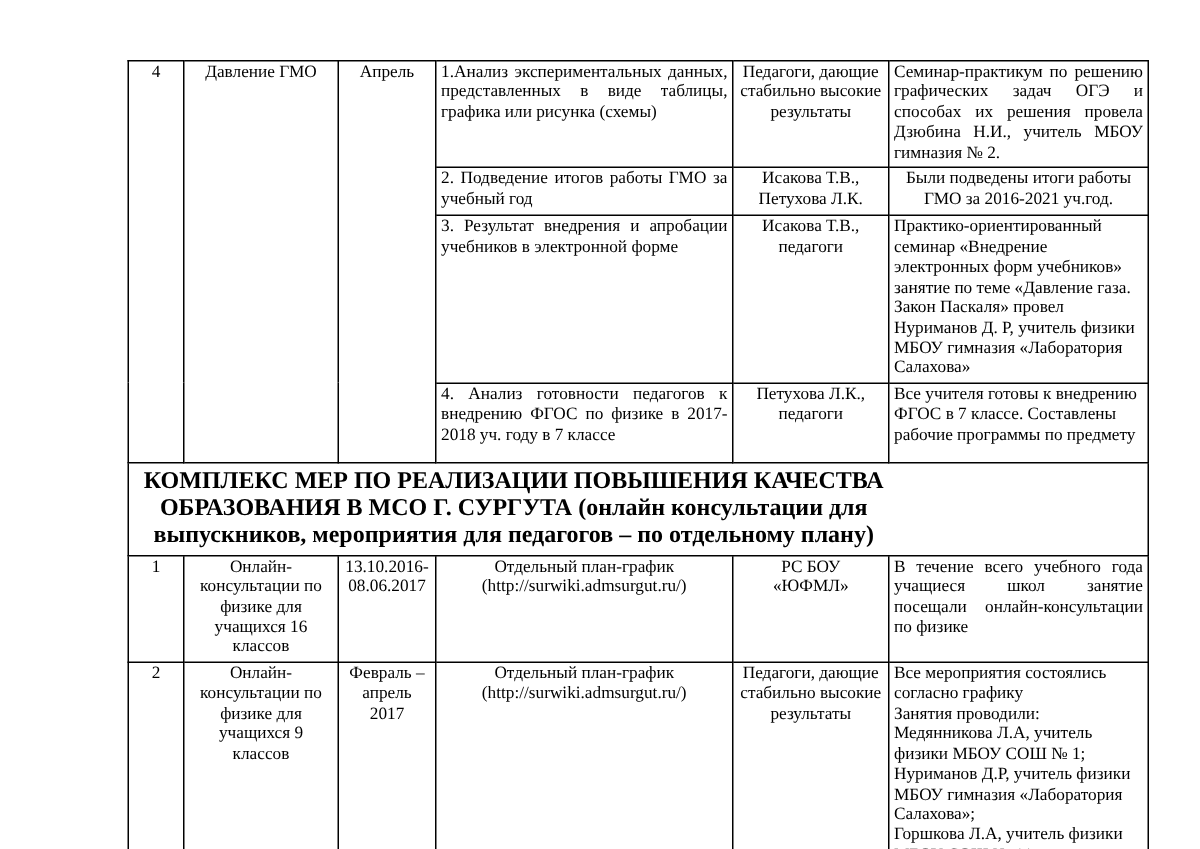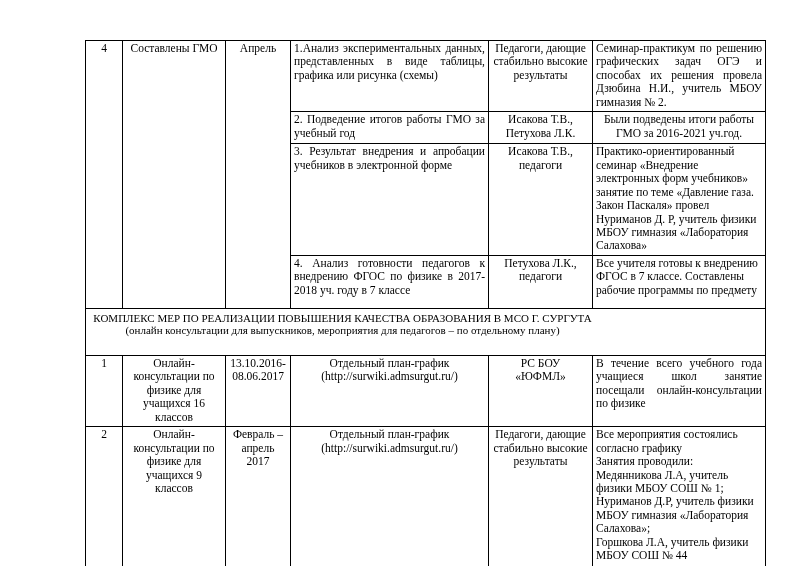--- a/index.html
+++ b/index.html
@@ -17,22 +17,22 @@
   td {
     border:1px solid #000;
     vertical-align:top;
     padding:1px 3px 2px 3px;
     overflow:hidden;
   }
   .center  { text-align:center; }
   .just    { text-align:justify; }
   .prelines{ white-space:pre-line; }
   .section-cell {
-    font-weight:normal;
-    font-size:11px;
+    font-weight:bold;
+    font-size:16px;
     line-height:1.14;
     text-align:center;
     padding:3px 170px 3px 4px;
   }
 </style>
 </head>
 <body>
 
 <div class="page">
   <table class="doc-table">
@@ -41,21 +41,21 @@
       <col style="width:103px">
       <col style="width:65px">
       <col style="width:198px">
       <col style="width:104px">
       <col style="width:173px">
     </colgroup>
 
     <tbody>
         <tr style="height:68px">
       <td rowspan="4" class="center">4</td>
-      <td rowspan="4" class="center">Составлены ГМО</td>
+      <td rowspan="4" class="center">Давление ГМО</td>
       <td rowspan="4" class="center">Апрель</td>
       <td class="just">1.Анализ экспериментальных данных, представленных в виде таблицы, графика или рисунка (схемы)</td>
       <td class="center">Педагоги, дающие стабильно высокие результаты</td>
       <td class="just">Семинар-практикум по решению графических задач ОГЭ и способах их решения провела Дзюбина Н.И., учитель МБОУ гимназия № 2.</td>
     </tr>
 
     <tr style="height:32px">
       <td class="just">2. Подведение итогов работы ГМО за учебный год</td>
       <td class="center">Исакова Т.В., Петухова Л.К.</td>
       <td class="center">Были подведены итоги работы ГМО за 2016-2021 уч.год.</td>

